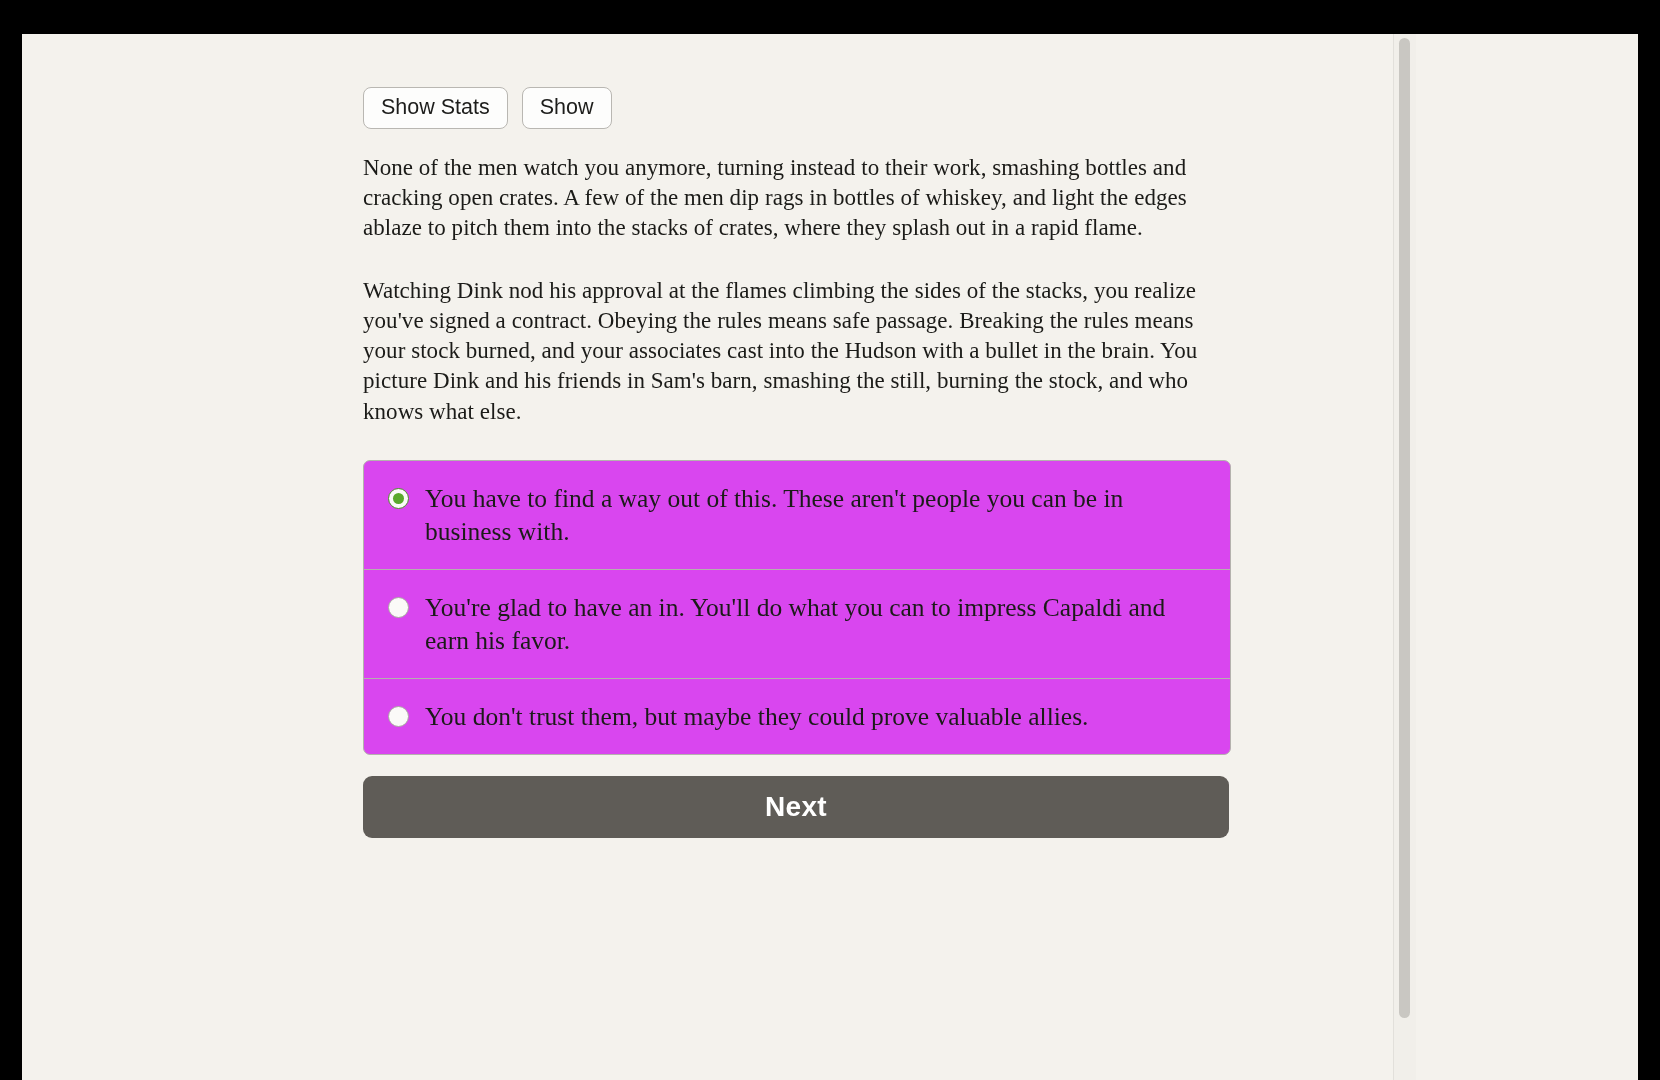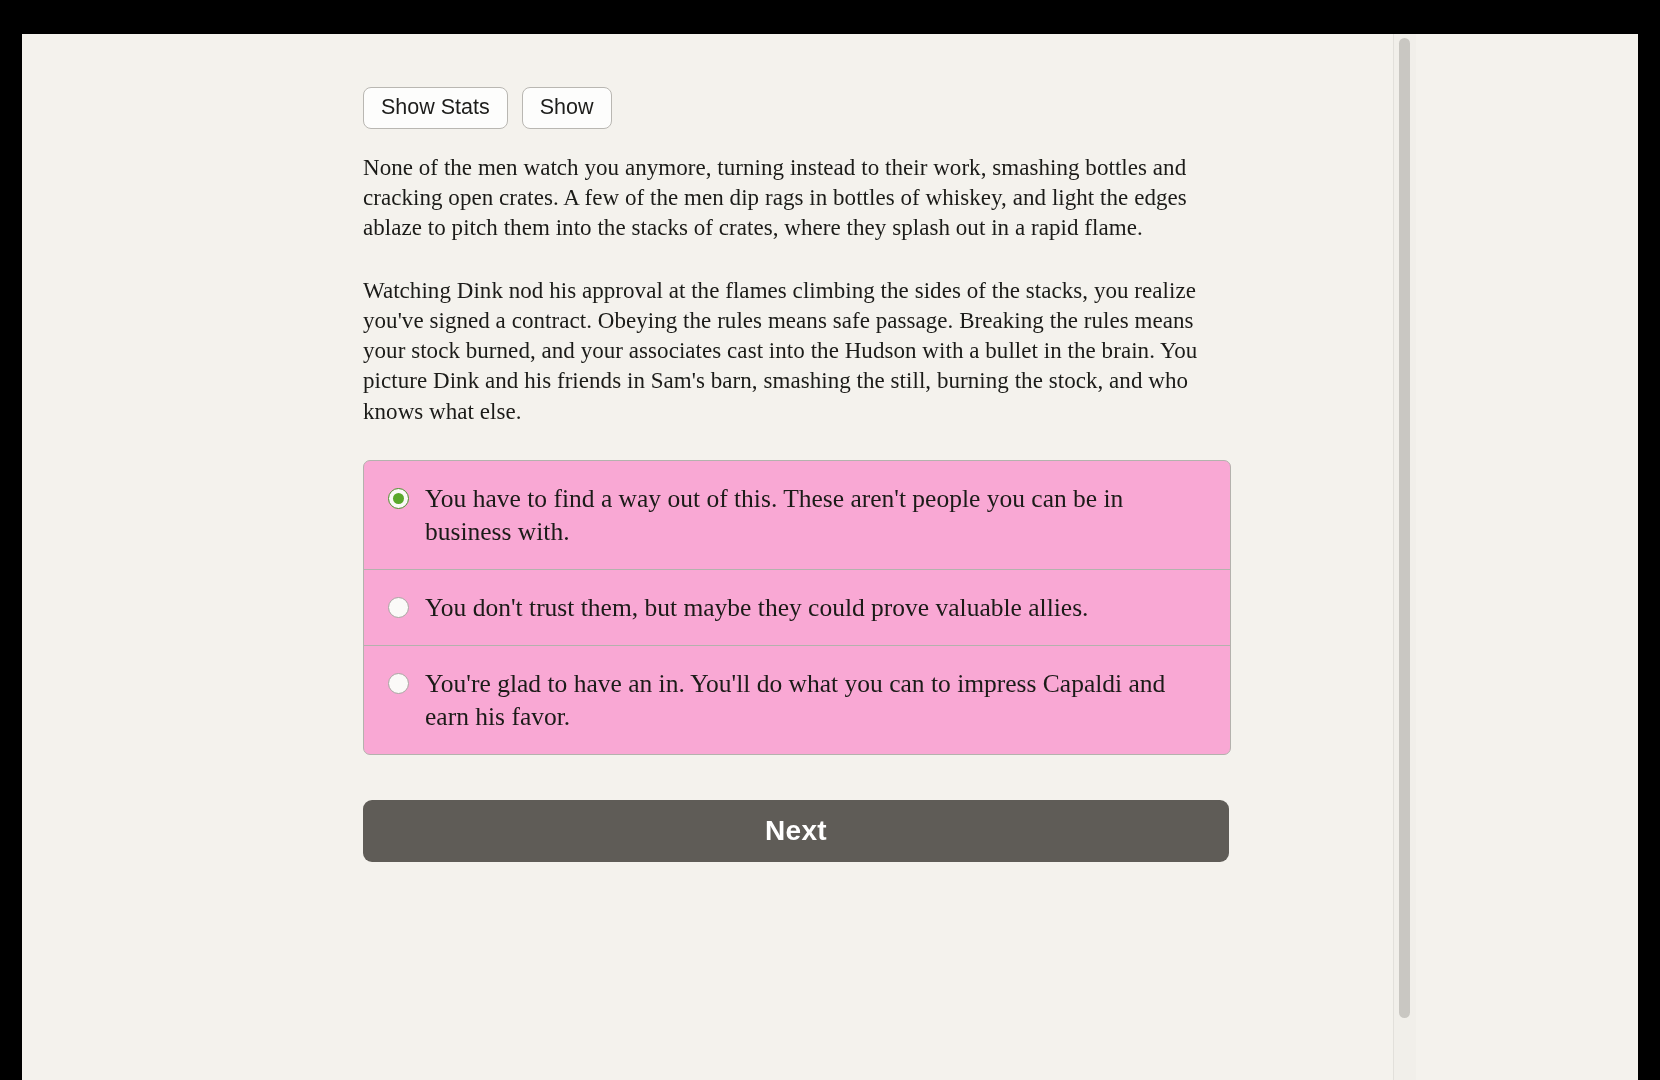--- a/index.html
+++ b/index.html
@@ -67,21 +67,21 @@
     line-height: 1.31;
     color: #1b1b18;
     letter-spacing: 0.05px;
     max-width: 878px;
   }
   .choices {
     margin-top: 5px;
     width: 866px;
     border: 1px solid #b4b2ad;
     border-radius: 7px;
-    background: #f9a8d4;
+    background: #d946ef;
     overflow: hidden;
   }
   .choice {
     display: flex;
     align-items: flex-start;
     padding: 21px 26px 21px 24px;
     border-bottom: 1px solid #b4b2ad;
     cursor: pointer;
   }
   .choice:last-child { border-bottom: none; }
@@ -110,21 +110,21 @@
     height: 11px;
     border-radius: 50%;
     background: #5aa82c;
   }
   .choice-label {
     font-size: 25.5px;
     line-height: 1.3;
     color: #1b1b18;
   }
   .next {
-    margin-top: 45px;
+    margin-top: 21px;
     width: 866px;
     height: 62px;
     background: #5f5c57;
     border: none;
     border-radius: 9px;
     color: #ffffff;
     font-family: "Liberation Sans", sans-serif;
     font-size: 28px;
     font-weight: bold;
     cursor: pointer;
@@ -171,26 +171,26 @@
 
       <div class="choices">
 
         <div class="choice">
           <span class="radio selected"></span>
           <span class="choice-label">You have to find a way out of this. These aren't people you can be in business with.</span>
         </div>
 
         <div class="choice">
           <span class="radio"></span>
-          <span class="choice-label">You don't trust them, but maybe they could prove valuable allies.</span>
+          <span class="choice-label">You're glad to have an in. You'll do what you can to impress Capaldi and earn his favor.</span>
         </div>
 
         <div class="choice">
           <span class="radio"></span>
-          <span class="choice-label">You're glad to have an in. You'll do what you can to impress Capaldi and earn his favor.</span>
+          <span class="choice-label">You don't trust them, but maybe they could prove valuable allies.</span>
         </div>
 
       </div>
 
       <button class="next">Next</button>
 
     </div>
   </div>
 
   <div class="scrollbar">

